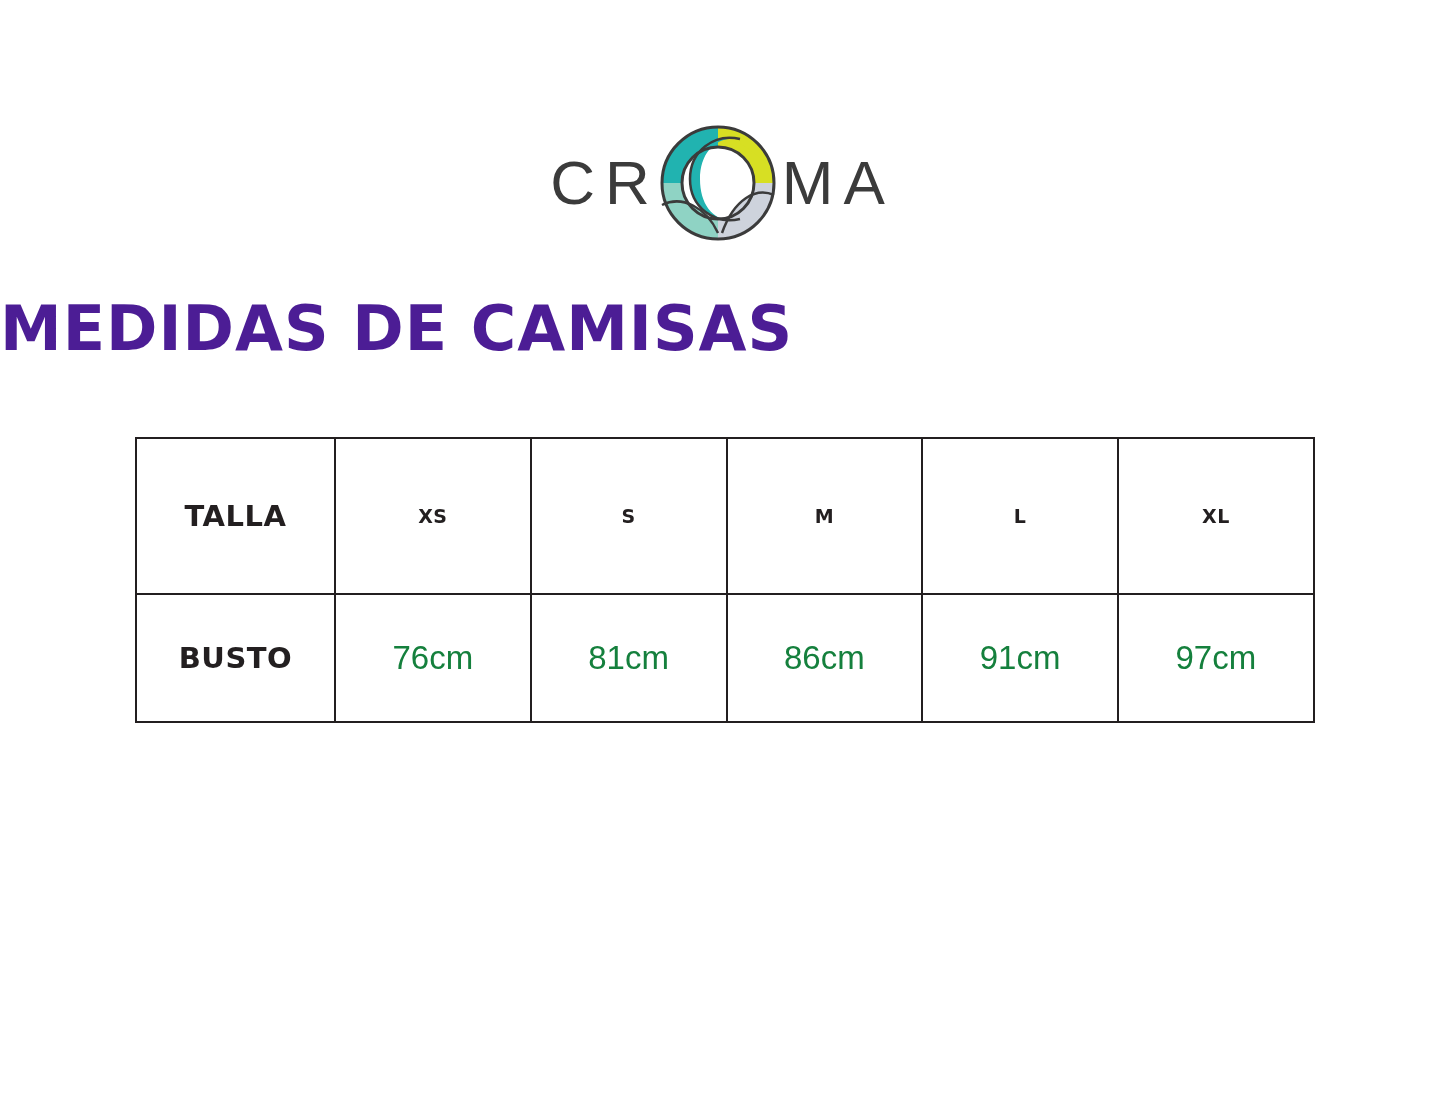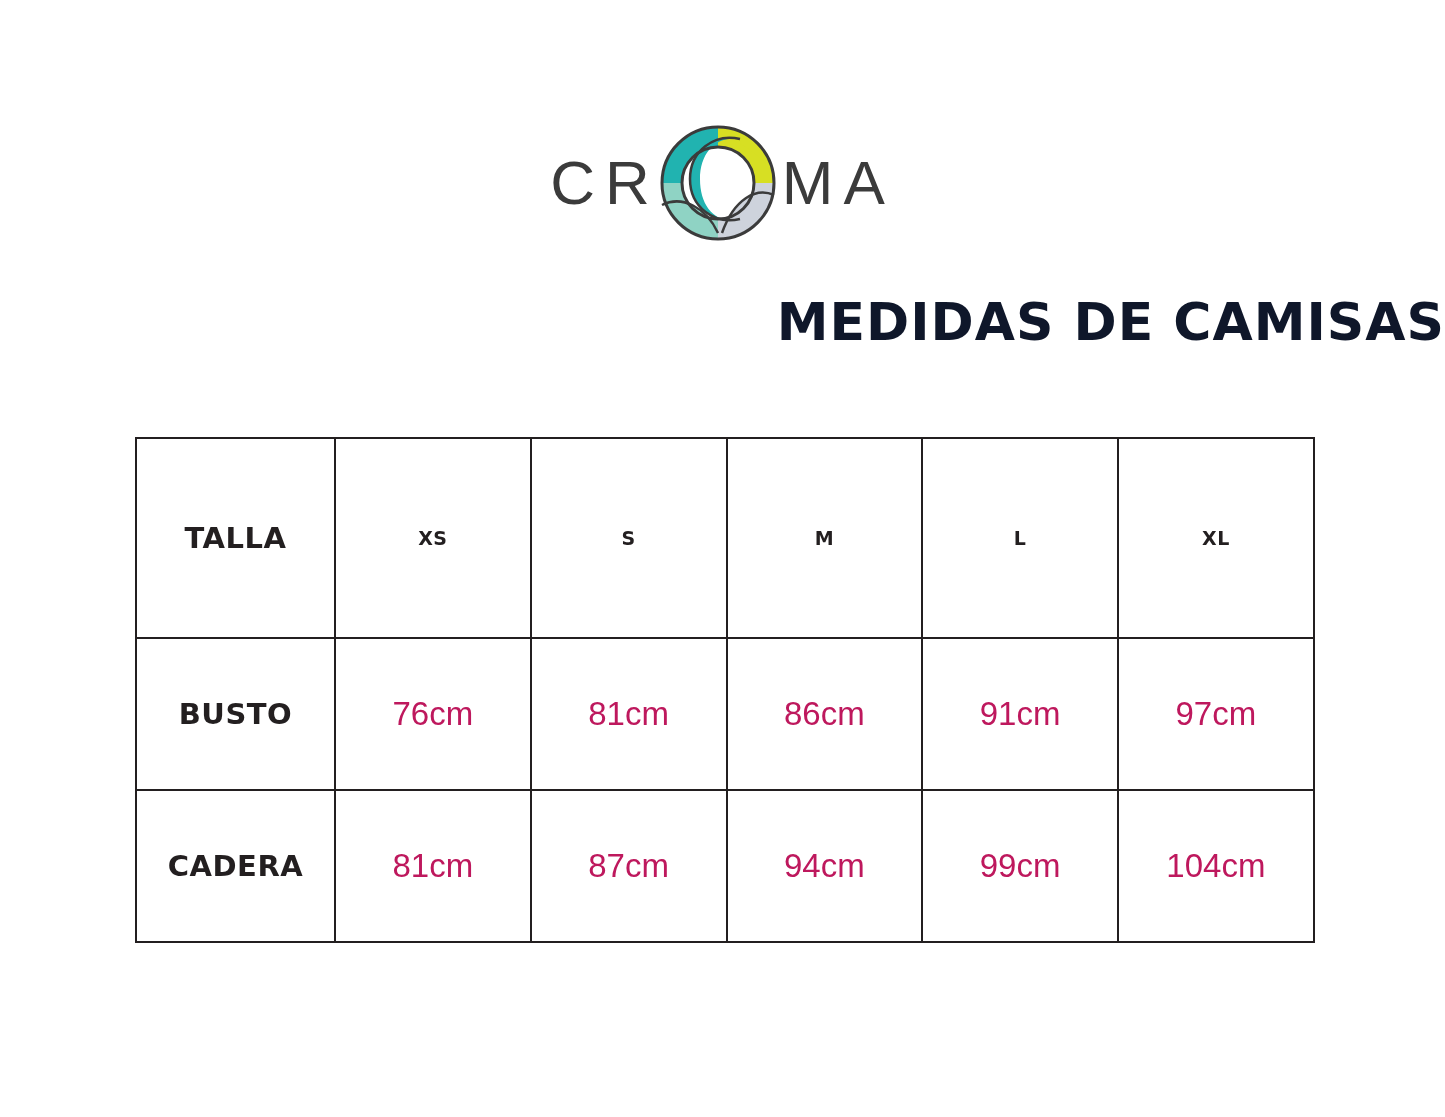--- a/index.html
+++ b/index.html
@@ -48,26 +48,26 @@
     position: relative;
   }
   .logo-mark svg { display: block; }
 
   
   .page-title {
     position: absolute;
     top: 292px;
     left: 0;
     width: 100%;
-    text-align: right;
+    text-align: left;
     font-family: "DejaVu Sans", sans-serif;
     font-weight: bold;
-    font-size: 52px;
+    font-size: 62px;
     letter-spacing: 1px;
-    color: #0f172a;
+    color: #4c1d95;
   }
 
   
   .table-wrap {
     position: absolute;
     top: 437px;
     left: 135px;
     width: 1178px;
   }
   table.size-table {
@@ -91,24 +91,24 @@
   table.size-table th.col-head {
     font-family: "DejaVu Sans", sans-serif;
     font-weight: bold;
     font-size: 19px;
     letter-spacing: 0.5px;
   }
   table.size-table td.val {
     font-family: "Liberation Sans", sans-serif;
     font-weight: normal;
     font-size: 33px;
-    color: #be185d;
+    color: #15803d;
   }
-  .r0 { height: 200px; }
-  .r1, .r2, .r3 { height: 152px; }
+  .r0 { height: 156px; }
+  .r1, .r2, .r3 { height: 128px; }
   col.c0 { width: 199px; }
   col.cN { width: 195.75px; }
 </style>
 </head>
 <body>
 
 <div class="logo-wrap">
   <div class="logo-inner">
     <span class="logo-letter">C</span>
     <span class="logo-letter">R</span>
@@ -182,23 +182,15 @@
     </thead>
     <tbody>
       <tr class="r1">
         <td class="row-head">BUSTO</td>
         <td class="val">76cm</td>
         <td class="val">81cm</td>
         <td class="val">86cm</td>
         <td class="val">91cm</td>
         <td class="val">97cm</td>
       </tr>
-      <tr class="r3">
-        <td class="row-head">CADERA</td>
-        <td class="val">81cm</td>
-        <td class="val">87cm</td>
-        <td class="val">94cm</td>
-        <td class="val">99cm</td>
-        <td class="val">104cm</td>
-      </tr>
     </tbody>
   </table>
 </div>
 
 </body></html>

